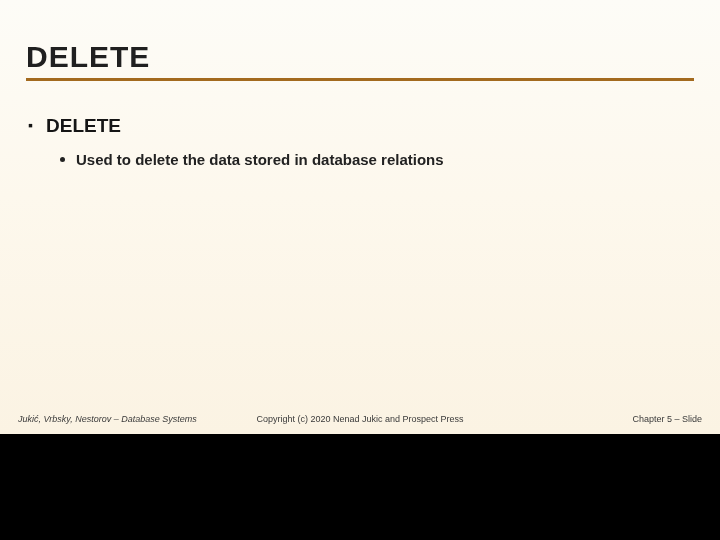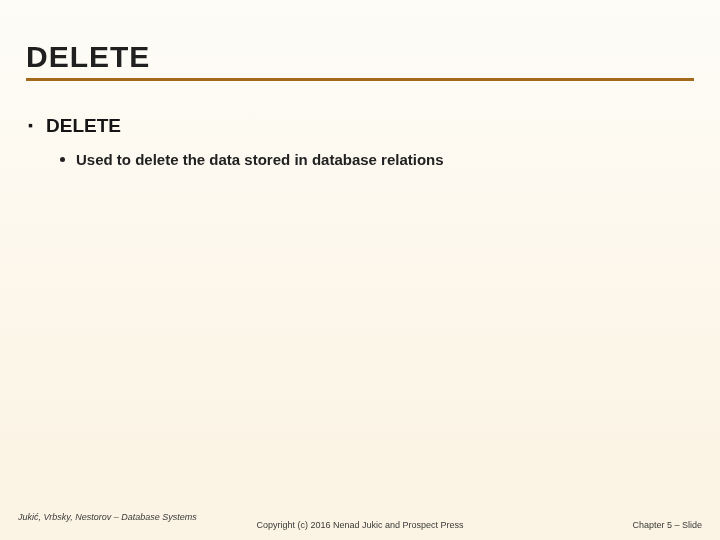--- a/index.html
+++ b/index.html
@@ -7,21 +7,21 @@
     padding: 0;
     width: 720px;
     height: 540px;
     background: #000;
     font-family: Arial, Helvetica, sans-serif;
     overflow: hidden;
   }
   .slide {
     position: relative;
     width: 720px;
-    height: 540px;
+    height: 434px;
     background: linear-gradient(to bottom, #fdfcf7 0%, #fdf8ed 45%, #fbf3e3 100%);
     box-sizing: border-box;
   }
   .title {
     position: absolute;
     top: 40px;
     left: 26px;
     right: 26px;
     font-size: 30px;
     font-weight: 700;
@@ -81,21 +81,21 @@
     position: absolute;
     bottom: 10px;
     left: 18px;
     right: 18px;
     font-size: 9px;
     color: #3a3a3a;
   }
   .footer .left {
     position: absolute;
     left: 0;
-    bottom: 8px;
+    bottom: 0;
     font-style: italic;
   }
   .footer .center {
     position: absolute;
     left: 0;
     right: 0;
     bottom: 0;
     text-align: center;
   }
   .footer .right {
@@ -119,17 +119,17 @@
       <span>DELETE</span>
     </div>
     <div class="l2">
       <span class="bullet"></span>
       <span>Used to delete the data stored in database relations</span>
     </div>
   </div>
 
   <div class="footer">
     <div class="left">Jukić, Vrbsky, Nestorov – Database Systems</div>
-    <div class="center">Copyright (c) 2016 Nenad Jukic and Prospect Press</div>
+    <div class="center">Copyright (c) 2020 Nenad Jukic and Prospect Press</div>
     <div class="right">Chapter 5 – Slide</div>
   </div>
 
 </div>
 
 </body></html>

